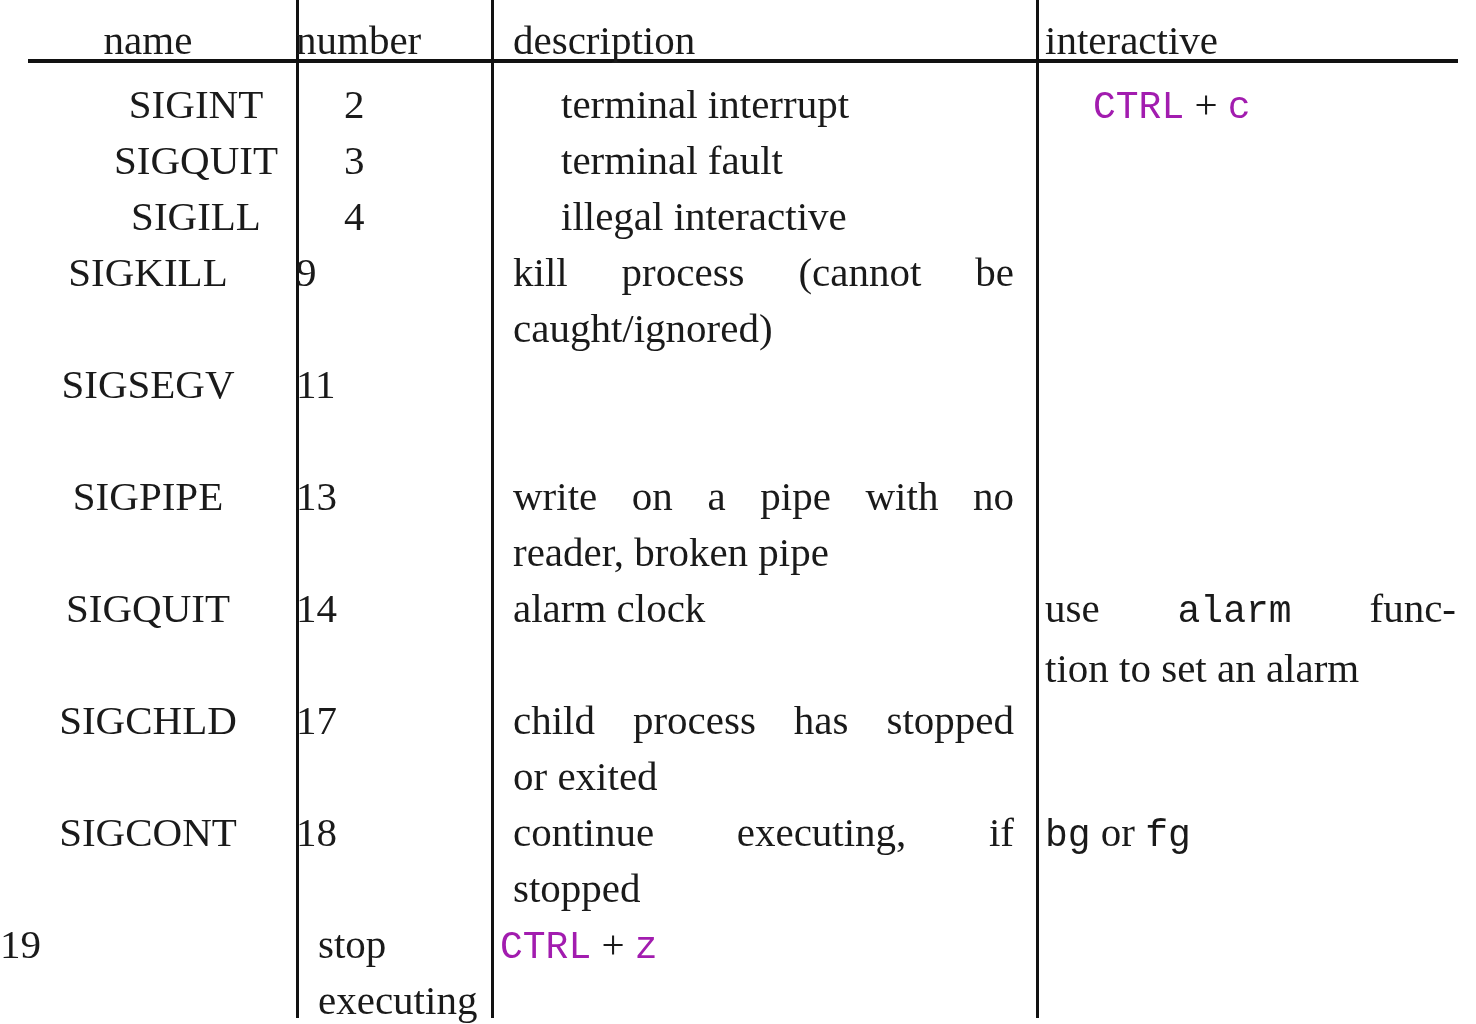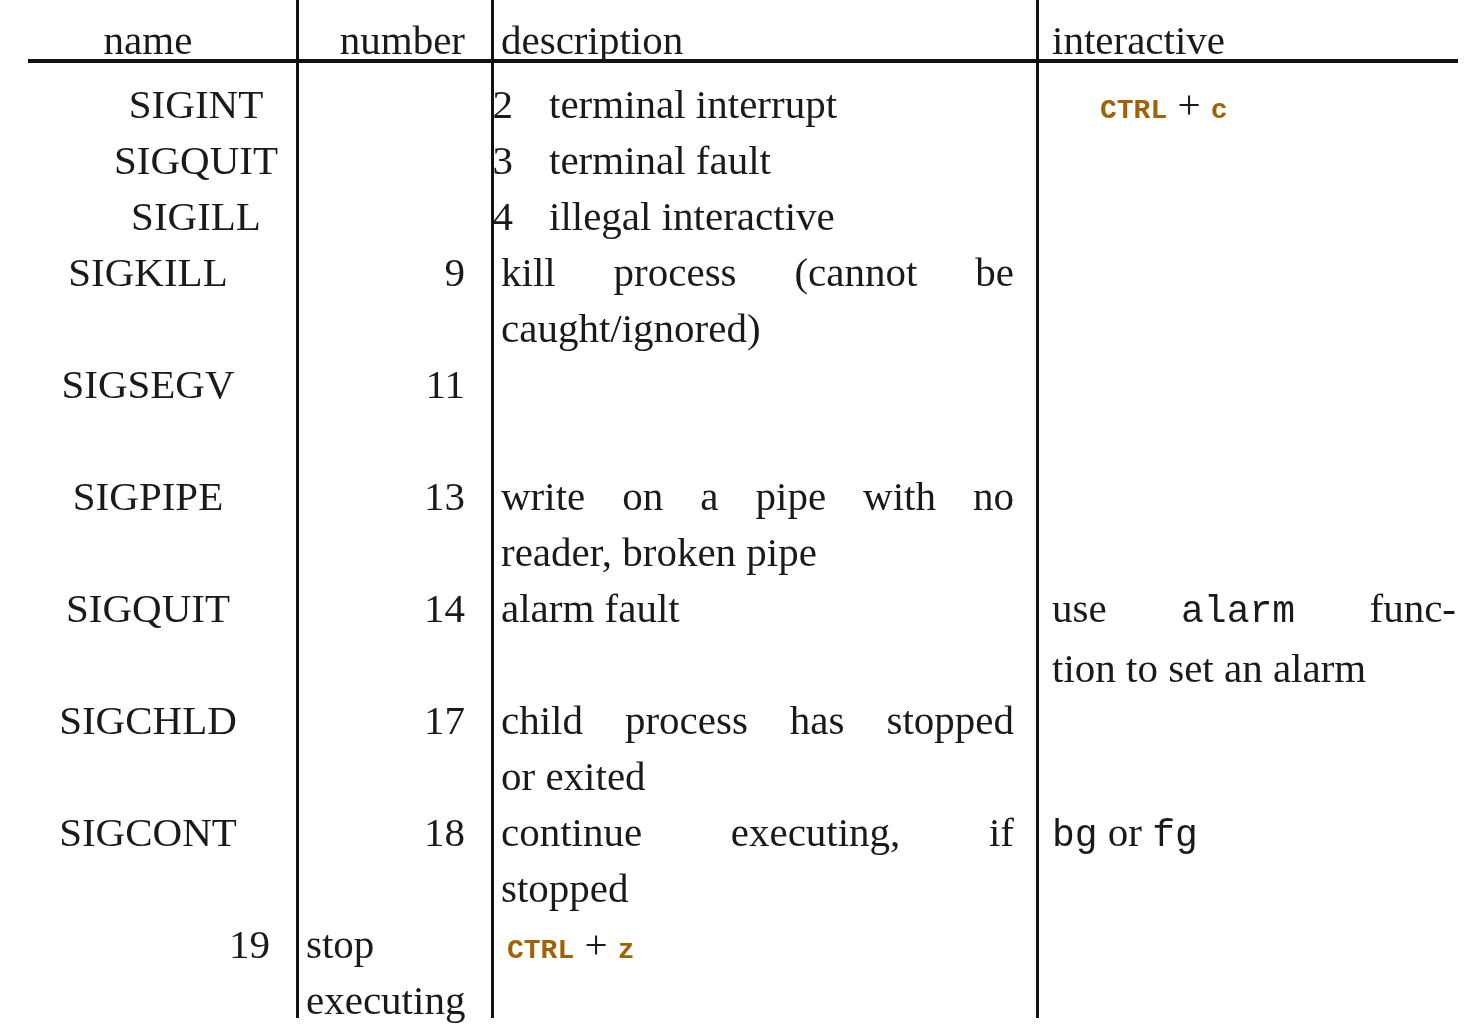--- a/index.html
+++ b/index.html
@@ -15,28 +15,28 @@
   .vline{position:absolute;top:0;width:3px;height:1018px;background:#111;}
   .hrule{position:absolute;left:28px;top:59px;width:1430px;height:4px;background:#111;}
   
   #tbl{position:absolute;left:0;top:12px;width:1368px;}
   .trow{display:grid;grid-template-columns:296px 195px 545px 440px;}
   .hrow{height:64px;}
   .h1{height:56px;margin-left:48px;}
   .h2{height:112px;}
   .cell{font-size:41px;line-height:56px;overflow:hidden;}
   .c-name{text-align:center;}
-  .c-num{text-align:right;padding-right:26px;}
-  .c-desc{padding-left:10px;padding-right:22px;text-align:left;}
-  .c-int{padding-left:16px;padding-right:20px;text-align:left;}
+  .c-num{text-align:left;padding-right:42px;}
+  .c-desc{padding-left:22px;padding-right:22px;text-align:left;}
+  .c-int{padding-left:9px;padding-right:20px;text-align:left;}
   .line{display:block;}
   .just{text-align:justify;text-align-last:justify;}
   .kbd{
     font-family:"Liberation Mono","DejaVu Sans Mono",monospace;
-    font-weight:bold;color:#a16207;font-size:28px;
+    font-weight:normal;color:#a21caf;font-size:38px;
   }
   .code{
     font-family:"Liberation Mono","DejaVu Sans Mono",monospace;
     color:#1a1a1a;font-size:38px;
   }
 </style>
 </head>
 <body>
 
 <div id="screen">
@@ -107,21 +107,21 @@
         <div class="line just">write on a pipe with no</div>
         <div class="line">reader, broken pipe</div>
       </div>
       <div class="cell c-int"></div>
     </div>
 
     <div class="trow h2">
       <div class="cell c-name">SIGQUIT</div>
       <div class="cell c-num">14</div>
       <div class="cell c-desc">
-        <div class="line">alarm fault</div>
+        <div class="line">alarm clock</div>
       </div>
       <div class="cell c-int">
         <div class="line just"><span>use </span><span class="code">alarm</span><span> func-</span></div>
         <div class="line">tion to set an alarm</div>
       </div>
     </div>
 
     <div class="trow h2">
       <div class="cell c-name">SIGCHLD</div>
       <div class="cell c-num">17</div>

